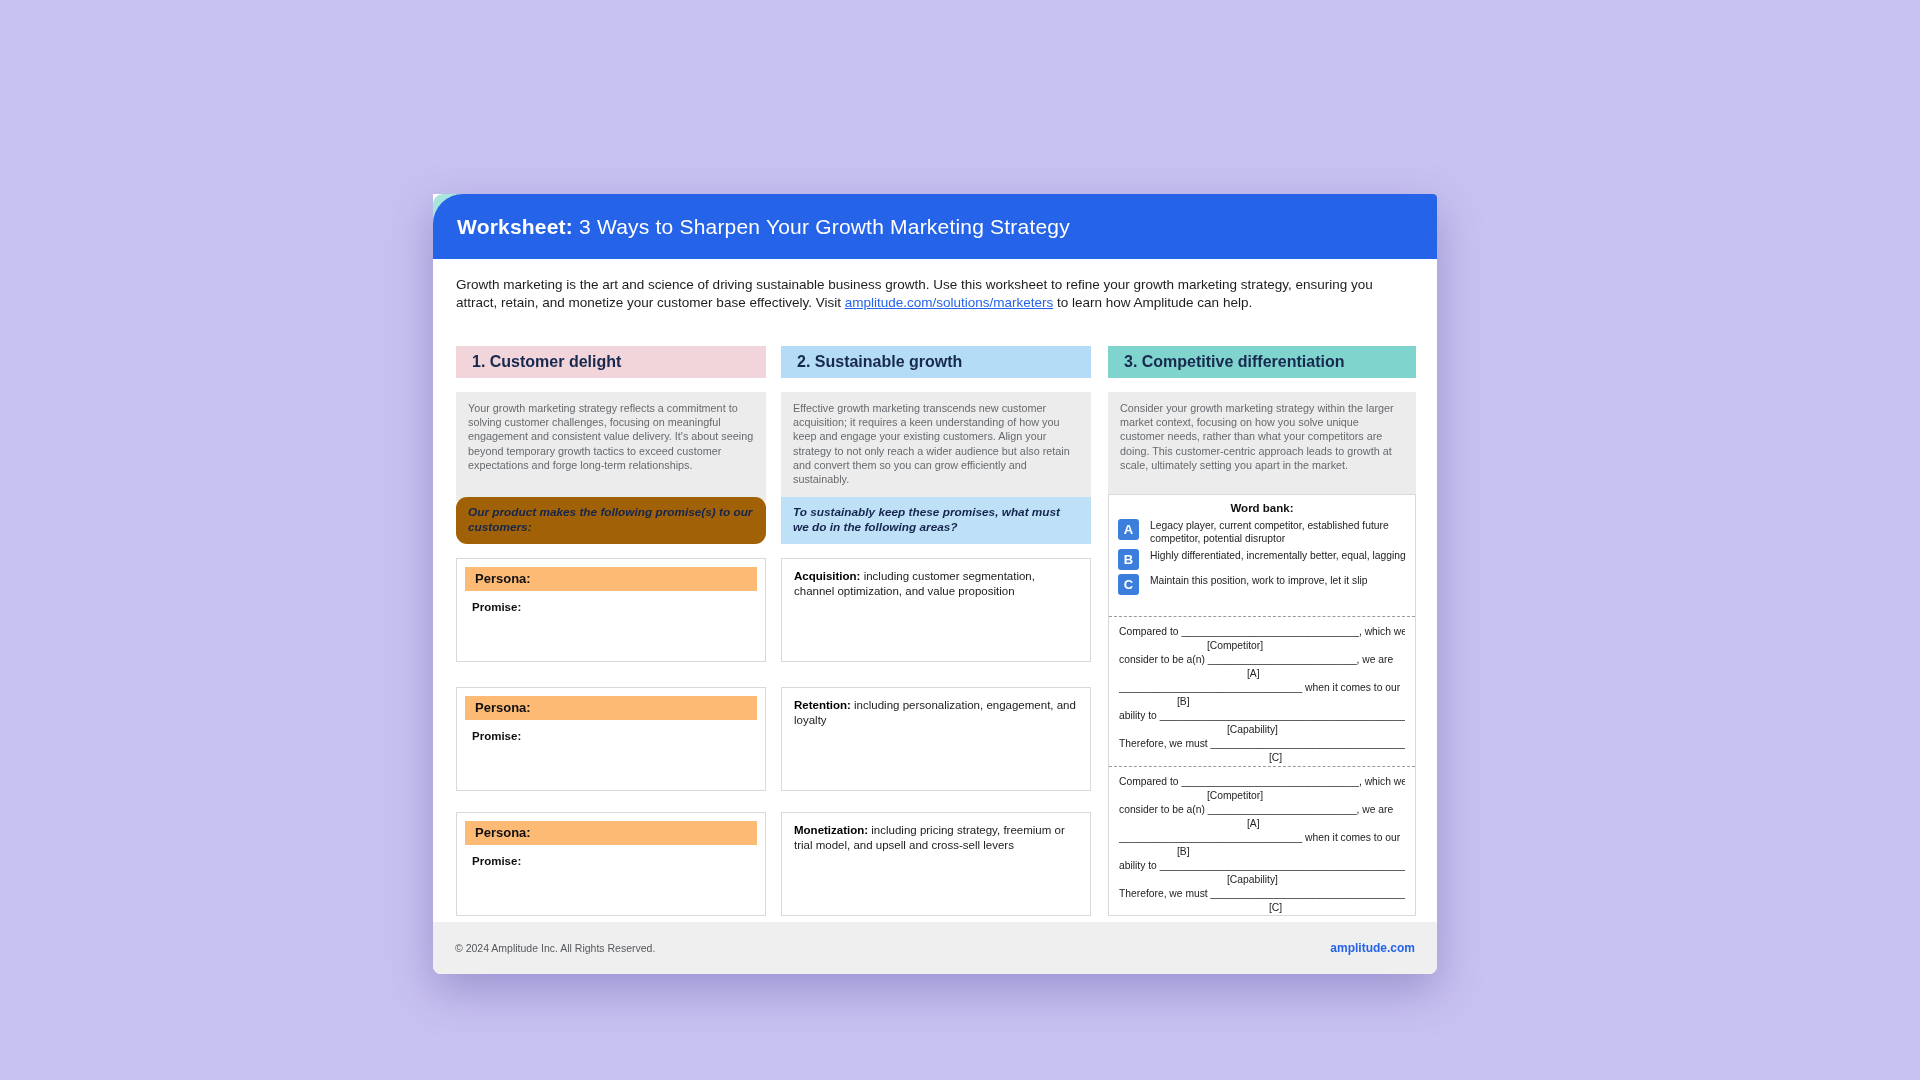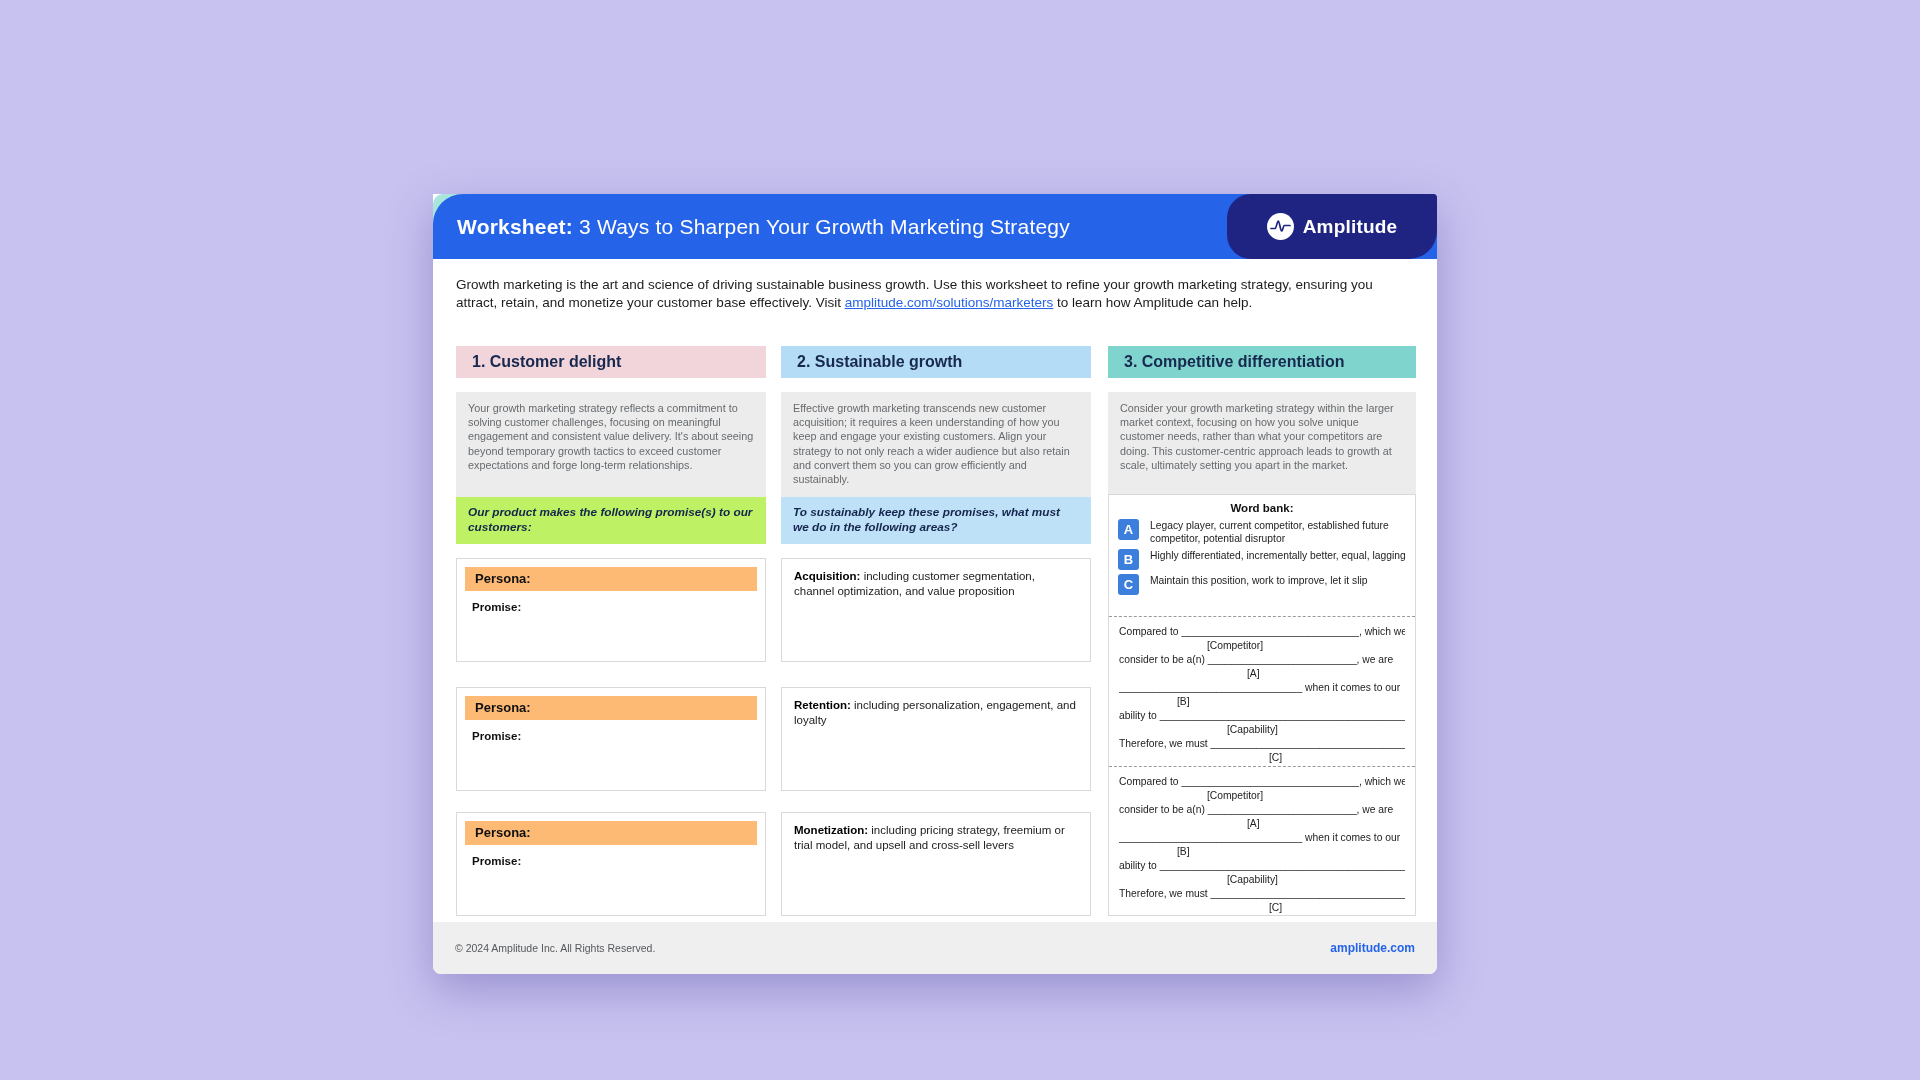--- a/index.html
+++ b/index.html
@@ -36,21 +36,21 @@
              font-size:16px; color:#17294e; padding-left:16px; }
   .colhead.pink { background:#f2d4db; }
   .colhead.blue { background:#b5dcf6; }
   .colhead.teal { background:#7fd4ce; }
 
   .desc { position:absolute; top:198px; height:109px; background:#ececec; color:#666a6e;
           font-size:10.8px; line-height:14.2px; padding:9px 12px; }
 
   .prompt { position:absolute; top:303px; height:47px; font-weight:bold; font-style:italic;
             font-size:11.8px; line-height:15px; color:#15254d; padding:8px 12px; }
-  .prompt.pink { background:#bef264; }
+  .prompt.pink { background:#a16207;border-radius:11px; }
   .prompt.blue { background:#bfe1f8; }
 
   .box { position:absolute; background:#ffffff; border:1px solid #d9d9d9; height:104px; }
   .r1 { top:364px; } .r2 { top:493px; } .r3 { top:618px; }
 
   .strip { margin:8px; height:24px; background:#fdba74; font-weight:bold; font-size:13px;
            line-height:24px; padding-left:10px; color:#101010; }
   .promise { margin:10px 0 0 15px; font-weight:bold; font-size:11.5px; color:#101010; }
 
   .area { padding:10px 12px; font-size:11.5px; line-height:15px; color:#1c1c1c; }
@@ -86,29 +86,20 @@
 
 <div class="card">
 
   <div class="header">
     <div class="teal-tl"></div>
     <div class="teal-br"></div>
     <div class="blue-bar">
       <div class="title">
         <span class="bold">Worksheet:</span><span> 3 Ways to Sharpen Your Growth Marketing Strategy</span>
       </div>
-    </div>
-    <div class="navy-chip">
-      <span class="logo-circle">
-        <svg width="27" height="27" viewBox="0 0 27 27">
-          <circle cx="13.5" cy="13.5" r="13.5" fill="#ffffff"></circle>
-          <path d="M4 15.5 h4.2 c1.1 0 1.9-7.5 3.1-7.5 s2.1 10 3.3 10 s1.7-5.5 2.6-5.5 h5.8" stroke="#1f2482" stroke-width="1.7" fill="none" stroke-linecap="round" stroke-linejoin="round"></path>
-        </svg>
-      </span>
-      <span class="brand">Amplitude</span>
     </div>
   </div>
 
   <div class="intro">
     <span>Growth marketing is the art and science of driving sustainable business growth. Use this worksheet to refine your growth marketing strategy, ensuring you attract, retain, and monetize your customer base effectively. Visit </span><a>amplitude.com/solutions/marketers</a><span> to learn how Amplitude can help.</span>
   </div>
 
   <div class="colhead pink c1">1. Customer delight</div>
   <div class="colhead blue c2">2. Sustainable growth</div>
   <div class="colhead teal c3">3. Competitive differentiation</div>

